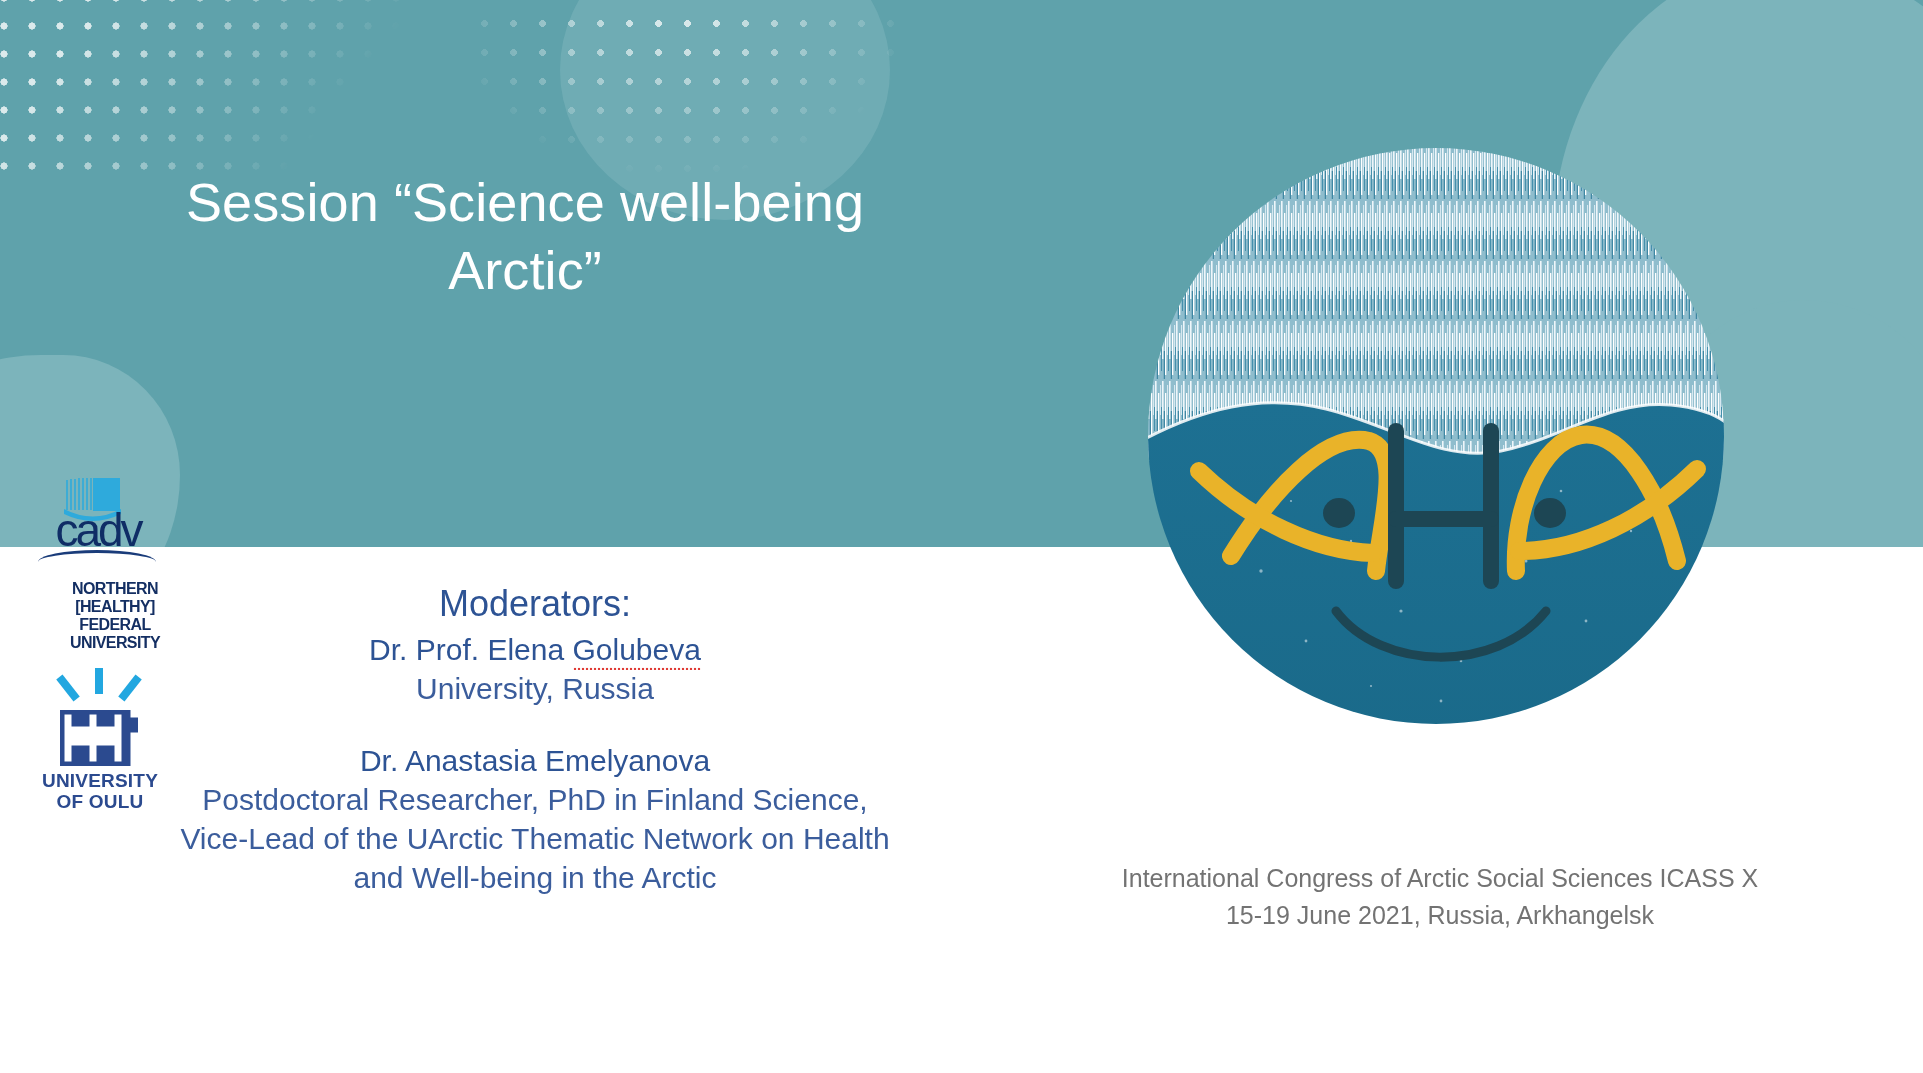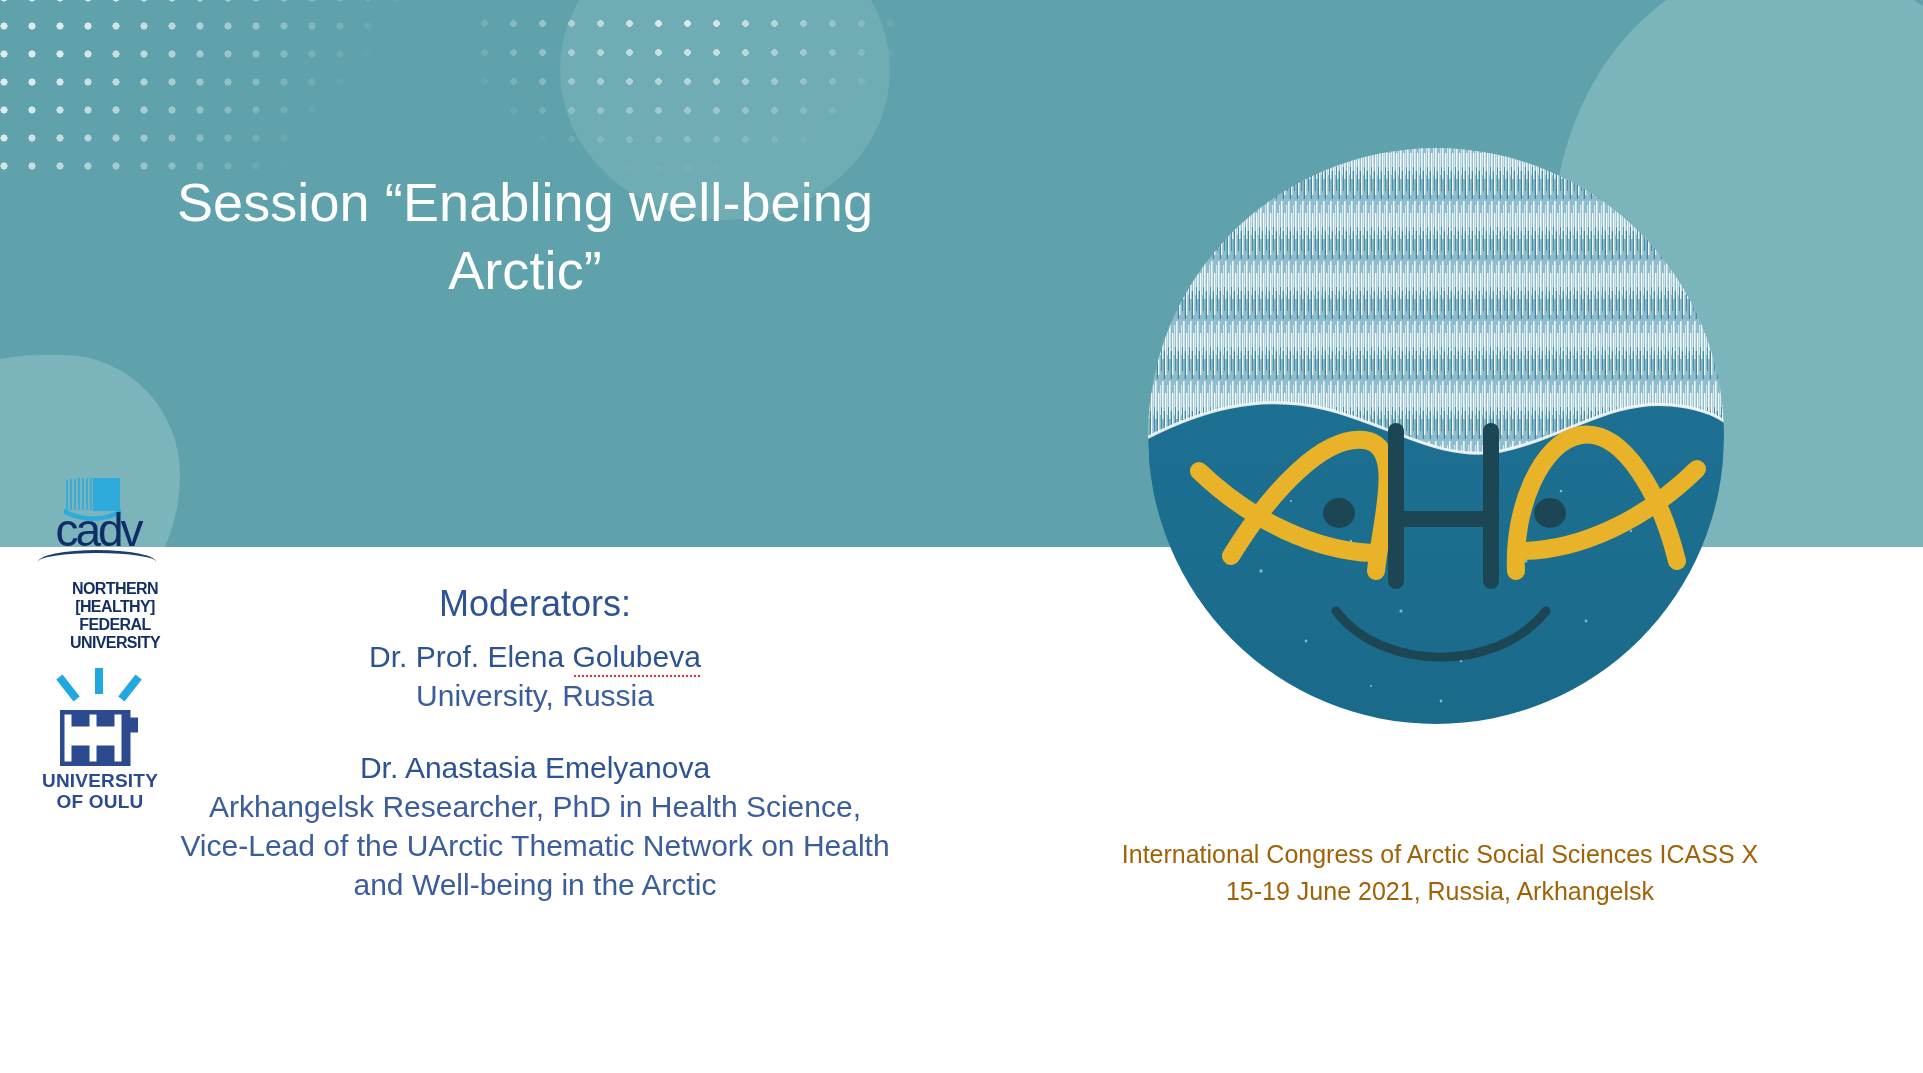--- a/index.html
+++ b/index.html
@@ -151,21 +151,21 @@
   #moderators {
     position:absolute;
     left:170px; top:582px;
     width:730px;
     text-align:center;
     color:#2d5394;
   }
   #moderators-heading {
     font-size:36px;
     line-height:44px;
-    margin-bottom:12px;
+    margin-bottom:5px;
   }
   .mod-name {
     font-size:30px;
     line-height:38px;
     color:#2d5394;
     position:relative;
     display:inline-block;
   }
   .spell {
     position:relative;
@@ -200,44 +200,44 @@
     left:1141px; top:772px;
     width:590px;
     text-align:center;
     color:#3a7690;
     font-size:42px;
     font-weight:bold;
     letter-spacing:1.6px;
   }
   #conference-info {
     position:absolute;
-    left:1060px; top:836px;
+    left:1060px; top:860px;
     width:760px;
     text-align:center;
-    color:#a16207;
+    color:#737373;
     font-size:25px;
     line-height:37px;
   }
 </style>
 </head>
 <body>
 
 <div id="slide">
 
   <div id="teal-band">
     <div class="blob" id="blob-right"></div>
     <div class="blob" id="blob-right-2"></div>
     <div class="blob" id="blob-left"></div>
     <div id="dots-circle-ghost"></div>
     <div id="dots-tl"></div>
     <div id="dots-tm"></div>
   </div>
 
   <div id="title">
-    <div>Session “Enabling well-being</div>
+    <div>Session “Science well-being</div>
     <div>Arctic”</div>
   </div>
 
   <div id="logo-column">
 
     <div class="logo-block" id="logo-cadv">
       <svg id="cadv-book" viewBox="0 0 58 45">
         <rect x="29" y="0" width="27" height="33" fill="#2eaadc"></rect>
         <g stroke="#2eaadc" stroke-width="1.6">
           <line x1="3" y1="2" x2="3" y2="32"></line>
@@ -284,21 +284,21 @@
 
     <div>
       <div class="mod-name"><span>Dr. Prof. Elena </span><span class="spell">Golubeva</span></div>
       <div class="mod-detail">University, Russia</div>
     </div>
 
     <div class="mod-gap"></div>
 
     <div>
       <div class="mod-name">Dr. Anastasia Emelyanova</div>
-      <div class="mod-detail">Arkhangelsk Researcher, PhD in Health Science,</div>
+      <div class="mod-detail">Postdoctoral Researcher, PhD in Finland Science,</div>
       <div class="mod-detail">Vice-Lead of the UArctic Thematic Network on Health</div>
       <div class="mod-detail">and Well-being in the Arctic</div>
     </div>
   </div>
 
   <svg id="aha-logo" viewBox="0 0 590 590">
     <defs>
       <clipPath id="circleClip">
         <circle cx="295" cy="295" r="288"></circle>
       </clipPath>

